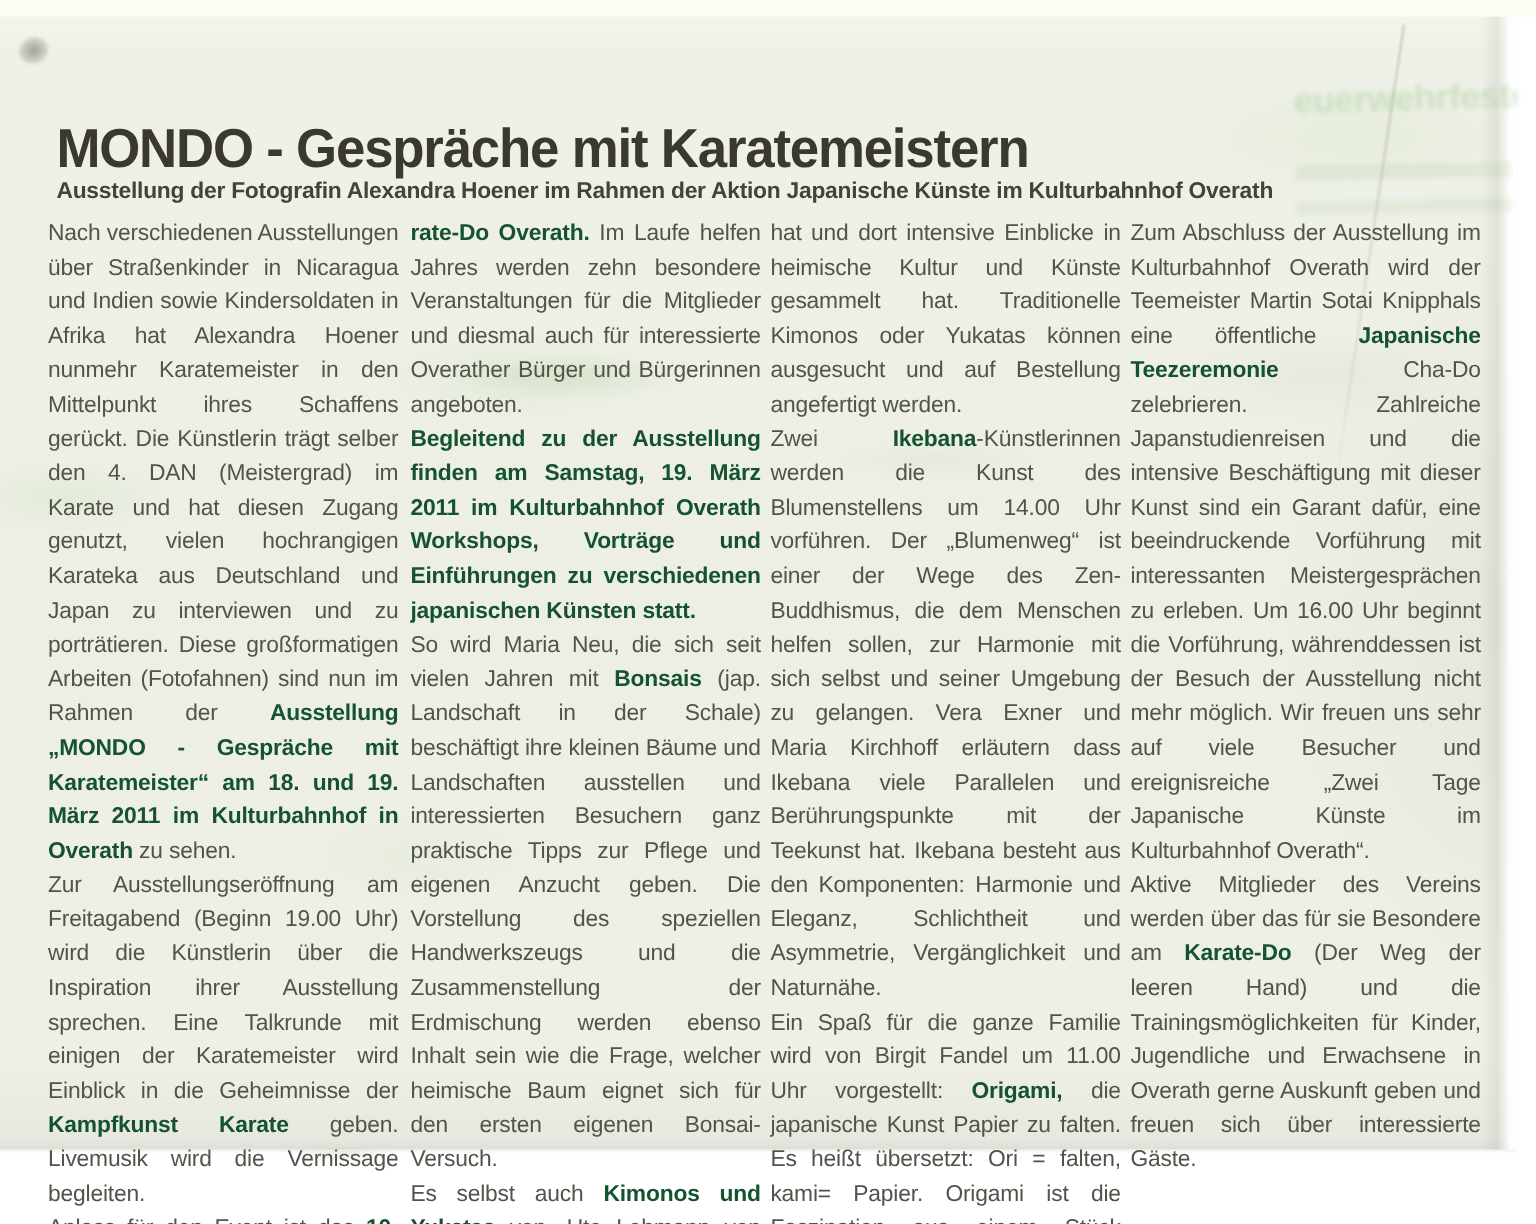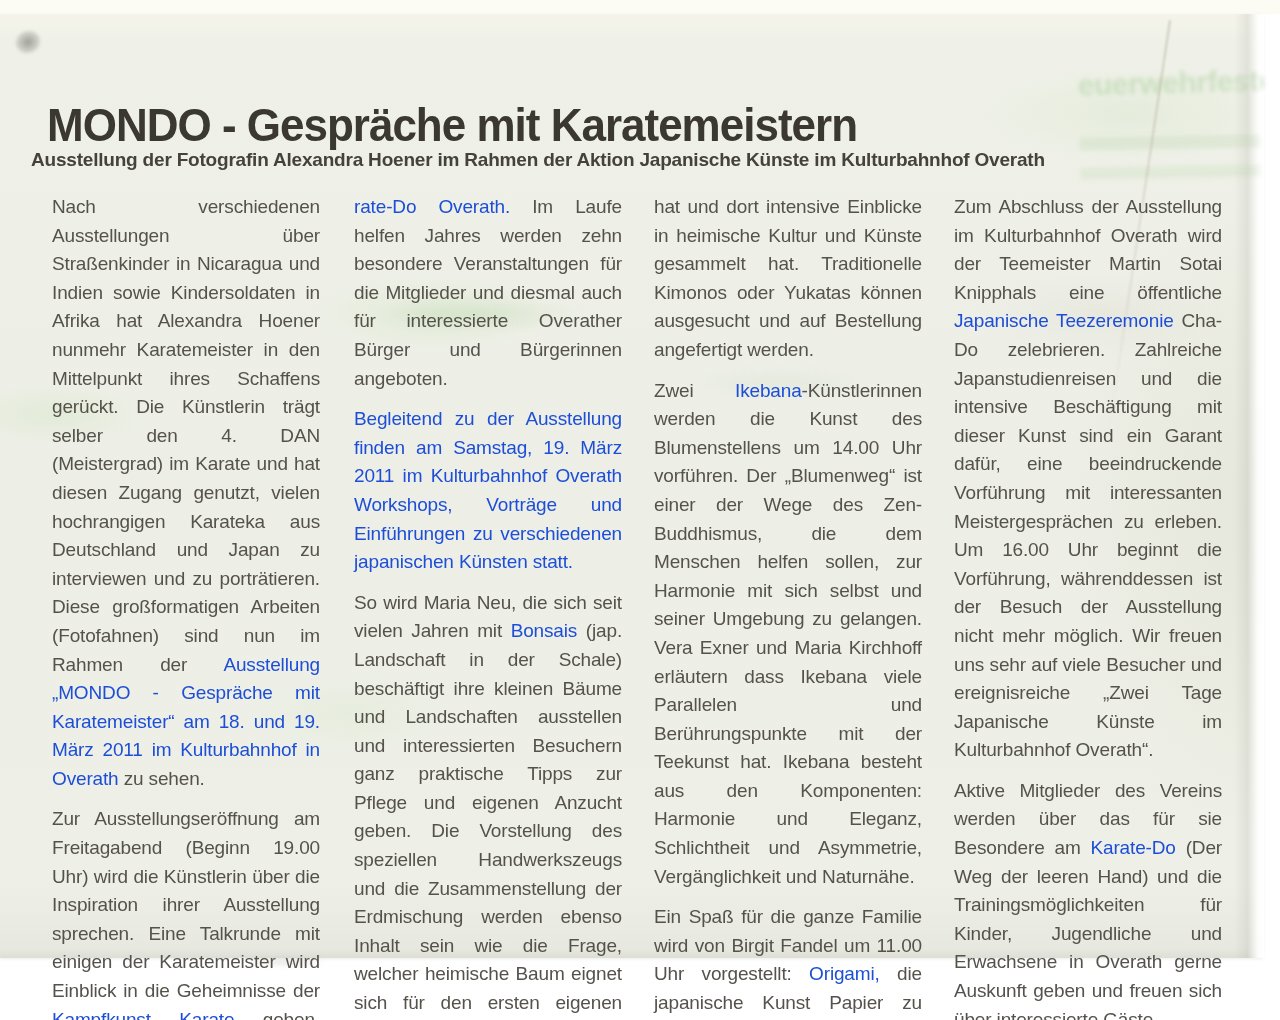--- a/index.html
+++ b/index.html
@@ -77,36 +77,36 @@
   }
   
   .headline{
     position:absolute;left:47px;top:70px;width:1100px;
     font-size:44px;font-weight:bold;letter-spacing:-1px;
     color:#3b3831;
     transform:scaleY(1.04);
     transform-origin:left top;
   }
   .subheadline{
-    position:absolute;left:31px;top:133px;width:1190px;
+    position:absolute;left:47px;top:133px;width:1190px;
     font-size:19px;font-weight:bold;letter-spacing:-0.2px;
     color:#45423a;
   }
   .column{
     position:absolute;top:181px;width:292px;
     font-size:19px;line-height:28.6px;letter-spacing:-0.15px;
     color:#55524b;
     text-align:justify;
   }
-  .column p{margin:12px;}
+  .column p{margin:0;}
   .col-1{left:40px;}
   .col-2{left:342px;}
   .col-3{left:642px;}
   .col-4{left:942px;}
-  .b{font-weight:normal;color:#1d4ed8;}
+  .b{font-weight:bold;color:#14532d;}
 </style>
 </head>
 <body>
 
 <div class="paper-top-strip"></div>
 <div class="paper"></div>
 
 <div class="smudge-topleft"></div>
 <div class="crease"></div>
 <div class="torn-edge"></div>

